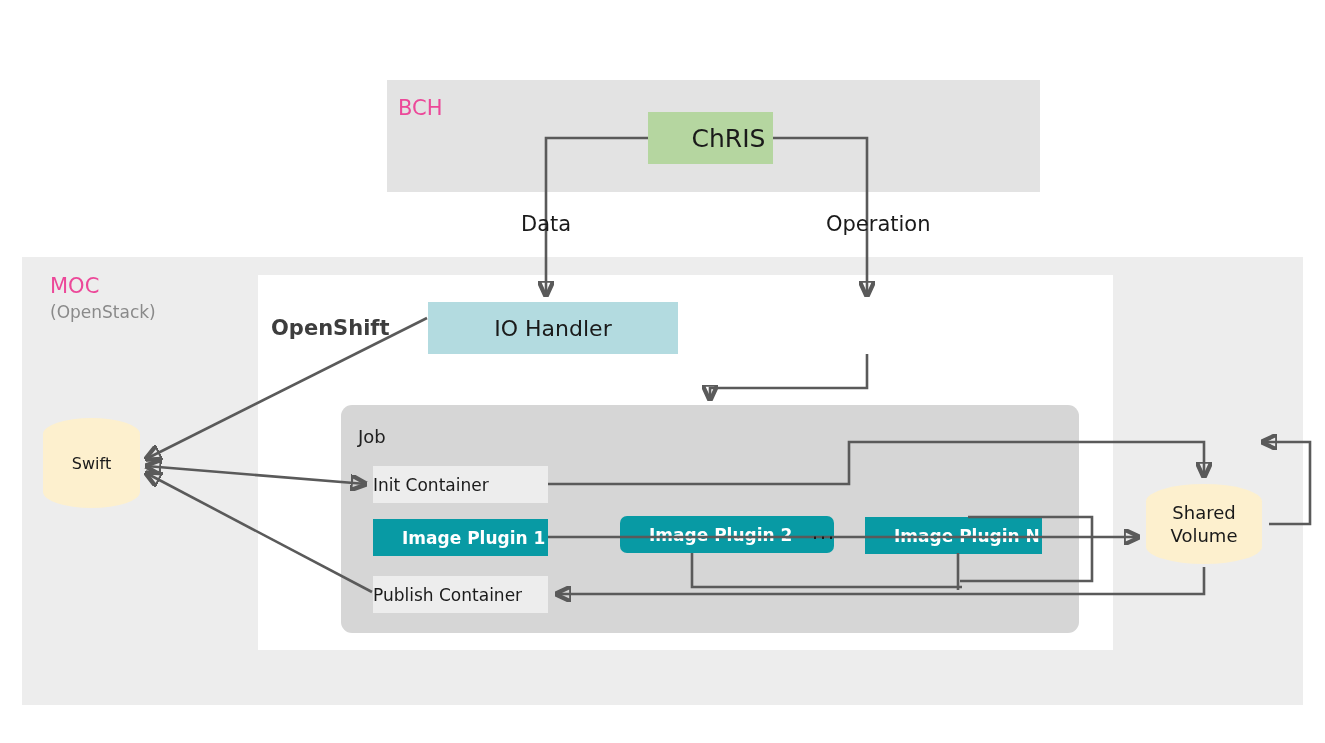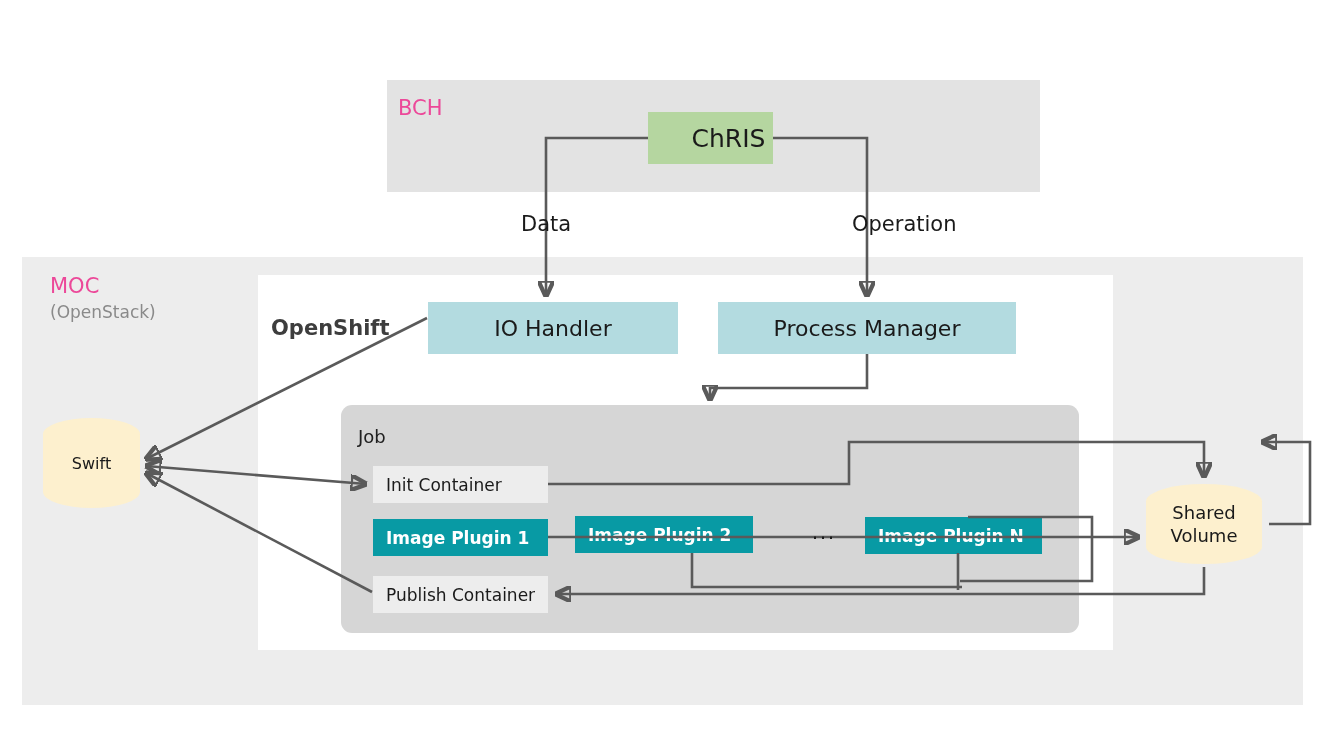--- a/index.html
+++ b/index.html
@@ -100,40 +100,39 @@
   .node.service {
     background: #b3dbe0;
     color: #1a1a1a;
     font-size: 22px;
   }
   .node.container {
     background: #ededed;
     color: #1a1a1a;
     font-size: 17px;
     justify-content: flex-start;
-    padding-left: 13px;
   }
   .node.plugin {
     background: #089aa4;
     color: #ffffff;
     font-size: 17px;
     font-weight: bold;
     justify-content: flex-start;
-    padding-left: 13px;
+    padding-left: 29px;
   }
 
   
   #node-chris           { left: 648px; top: 112px; width: 125px; height: 52px; }
   #node-io-handler      { left: 428px; top: 302px; width: 250px; height: 52px; }
   #node-process-manager { left: 718px; top: 302px; width: 298px; height: 52px; }
 
   #node-init-container    { left: 373px; top: 466px; width: 175px; height: 37px; }
   #node-image-plugin-1    { left: 373px; top: 519px; width: 175px; height: 37px; }
   #node-publish-container { left: 373px; top: 576px; width: 175px; height: 37px; }
-  #node-image-plugin-2    { left: 575px; top: 516px; width: 178px; height: 37px; z-index: 4; }
+  #node-image-plugin-2    { left: 620px; top: 516px; width: 214px; height: 37px; z-index: 4; border-radius: 7px; }
   #node-image-plugin-n    { left: 865px; top: 517px; width: 177px; height: 37px; z-index: 4; }
 
   
   .cylinder {
     position: absolute;
     box-sizing: border-box;
     background: #fdf0ce;
     border-radius: 50% / 22%;
     display: flex;
     flex-direction: column;
@@ -158,21 +157,21 @@
 
   
   .edge-label {
     position: absolute;
     font-size: 21px;
     color: #1a1a1a;
     white-space: nowrap;
     z-index: 7;
   }
   #label-data      { left: 521px; top: 212px; }
-  #label-operation { left: 826px; top: 212px; margin-left: 26px; }
+  #label-operation { left: 826px; top: 212px; }
   #label-ellipsis  {
     position: absolute;
     left: 812px; top: 521px;
     font-size: 19px;
     color: #1a1a1a;
     letter-spacing: 2px;
     z-index: 7;
   }
 
   
@@ -231,21 +230,20 @@
     <path d="M 958 553 L 958 590"></path>
     <path d="M 968 517 L 1092 517 L 1092 581 L 960 581"></path>
 
     <path d="M 1204 567 L 1204 594 L 556 594" marker-end="url(#arrow)"></path>
   </svg>
 
   <div class="node chris" id="node-chris">ChRIS</div>
 
   <div class="node service" id="node-io-handler">IO Handler</div>
 
-  <div class="node service" id="node-process-manager">Process Manager</div>
 
   <div class="node container" id="node-init-container">Init Container</div>
 
   <div class="node plugin" id="node-image-plugin-1">Image Plugin 1</div>
 
   <div class="node plugin" id="node-image-plugin-2">Image Plugin 2</div>
 
   <div class="node container" id="node-publish-container">Publish Container</div>
 
   <div class="node plugin" id="node-image-plugin-n">Image Plugin N</div>

